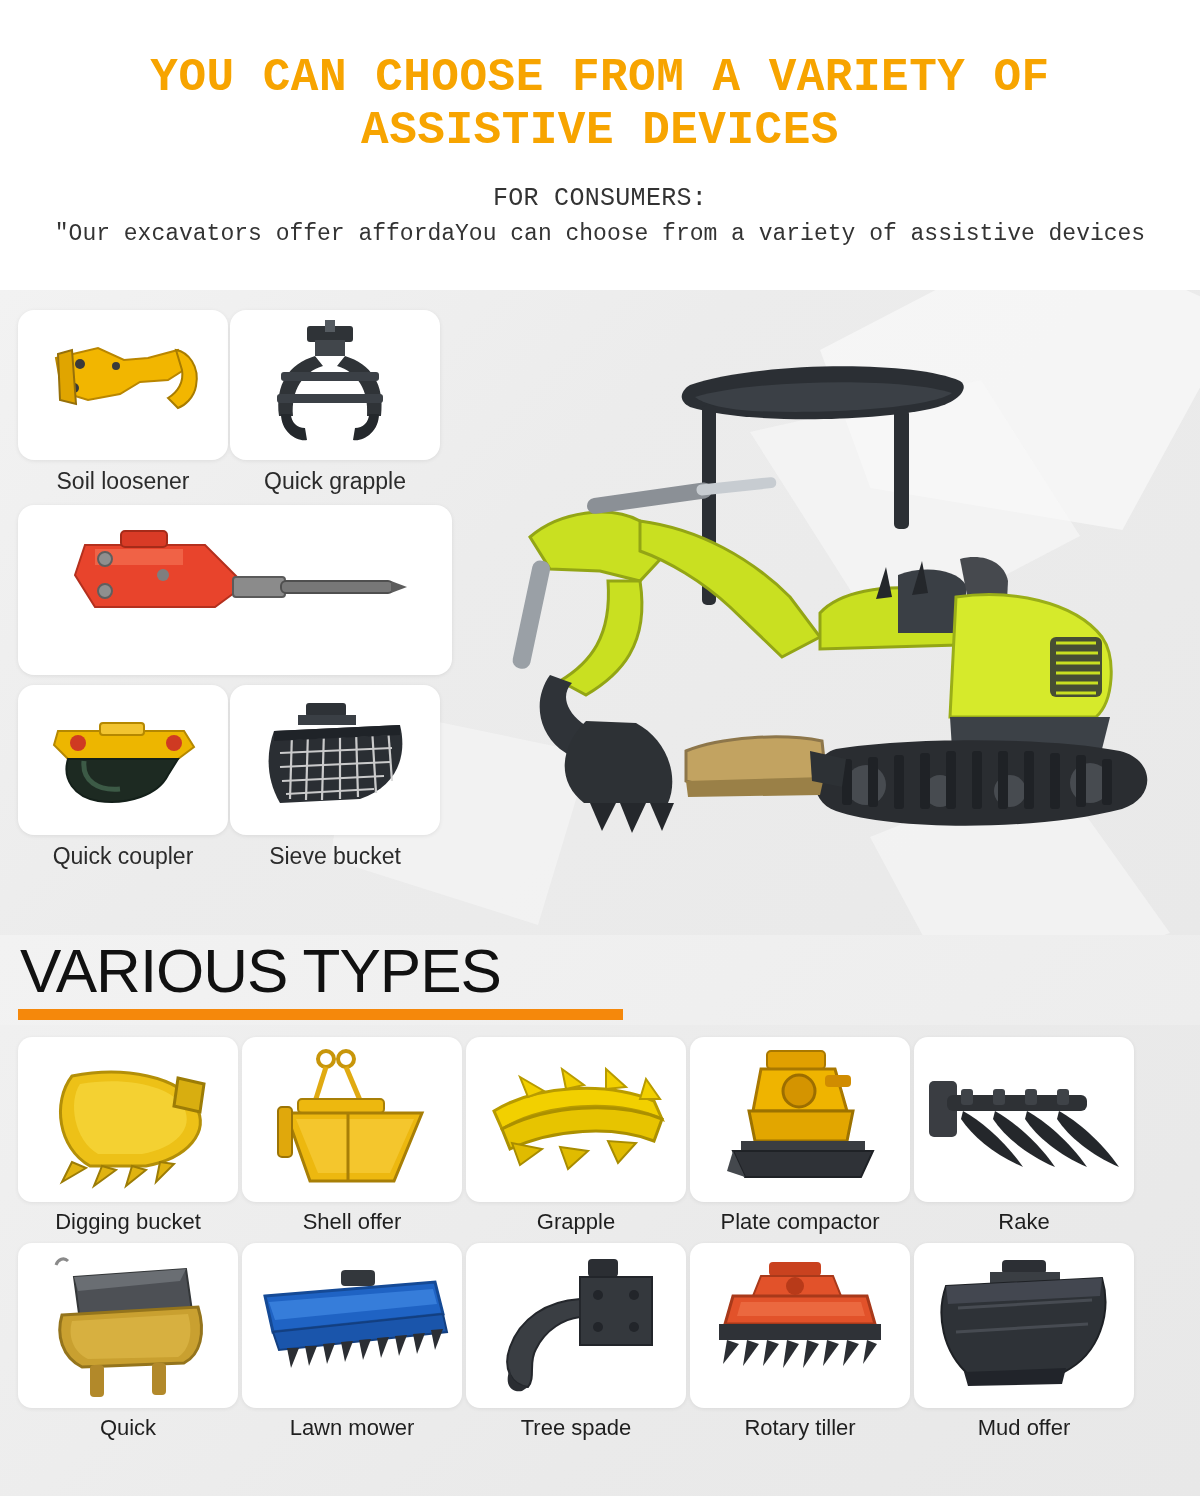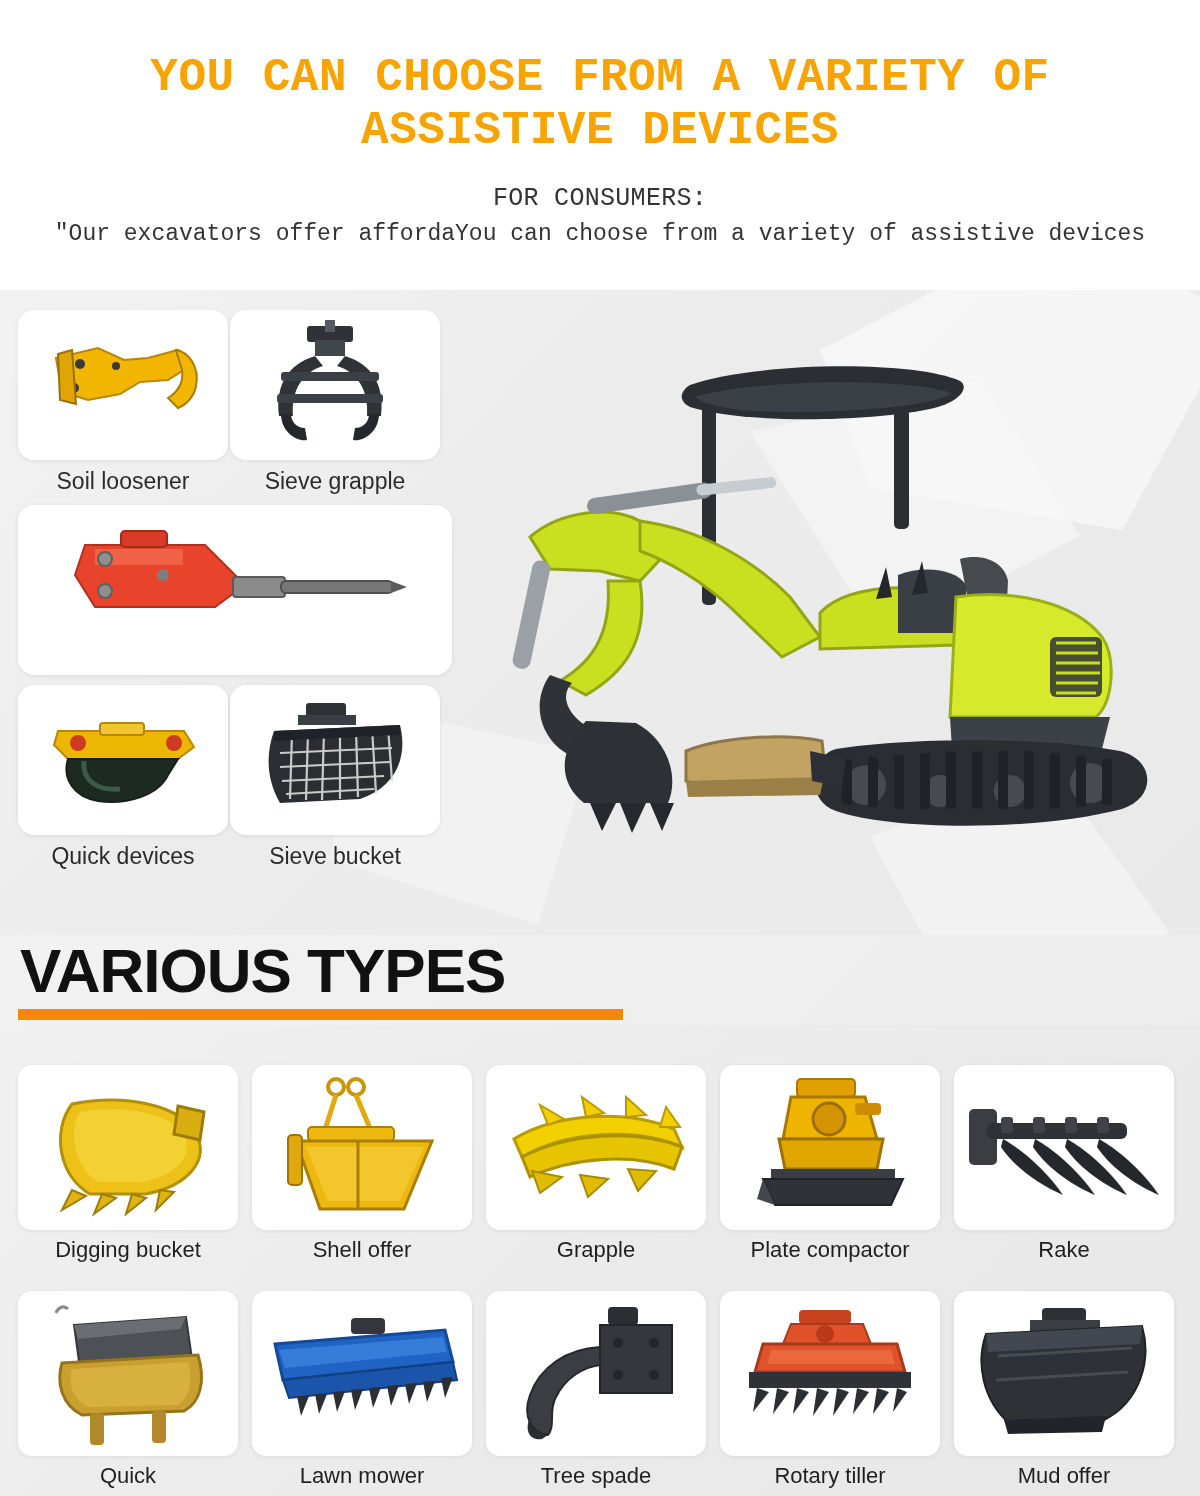--- a/index.html
+++ b/index.html
@@ -114,21 +114,21 @@
   .types-title-wrap {
     position: relative;
     height: 90px;
     background: linear-gradient(135deg, #f2f2f2 0%, #ededed 100%);
     padding-left: 20px;
     box-sizing: border-box;
     overflow: hidden;
   }
   .types-title {
     font-size: 62px;
-    font-weight: bold;
+    font-weight: normal;
     color: #111111;
     letter-spacing: -1px;
     line-height: 72px;
     display: inline-block;
     position: relative;
     z-index: 2;
   }
   .types-underline {
     position: absolute;
     left: 18px;
@@ -144,23 +144,22 @@
     position: relative;
     width: 1200px;
     height: 471px;
     background: linear-gradient(135deg, #f0f0f0 0%, #eaeaea 60%, #e8e8e8 100%);
     overflow: hidden;
     padding: 12px 18px 0 18px;
     box-sizing: border-box;
   }
   .grid-row {
     display: flex;
-    gap: 14px;
+    gap: 4px;
     margin-bottom: 8px;
-    margin-top: 28px;
   }
   .grid-cell {
     width: 220px;
     text-align: center;
   }
   .grid-card {
     background: #ffffff;
     border-radius: 14px;
     box-shadow: 0 1px 4px rgba(0,0,0,0.07);
     height: 165px;
@@ -215,21 +214,21 @@
             <rect x="70" y="20" width="30" height="16" fill="#41464b"></rect>
             <path d="M70 36 C44 44 30 64 34 96 L48 96 C46 70 58 52 78 46 Z" fill="#2f3337"></path>
             <path d="M100 36 C126 44 140 64 136 96 L122 96 C124 70 112 52 92 46 Z" fill="#2f3337"></path>
             <rect x="36" y="52" width="98" height="9" rx="3" fill="#3b4046"></rect>
             <rect x="32" y="74" width="106" height="9" rx="3" fill="#3b4046"></rect>
             <path d="M36 94 C36 112 52 122 62 120 L60 108 C52 108 46 102 46 94 Z" fill="#24282c"></path>
             <path d="M134 94 C134 112 118 122 108 120 L110 108 C118 108 124 102 124 94 Z" fill="#24282c"></path>
             <rect x="80" y="0" width="10" height="12" fill="#555b61"></rect>
           </svg>
         </div>
-        <div class="acc-label">Sieve grapple</div>
+        <div class="acc-label">Quick grapple</div>
       </div>
     </div>
 
     <div class="acc-row">
       <div class="acc-cell wide">
         <div class="card tall">
           <svg width="400" height="150" viewBox="0 0 400 150">
             <path d="M50 30 L170 30 L210 70 L180 92 L60 92 L40 60 Z" fill="#e8442c" stroke="#b4301e" stroke-width="2"></path>
             <path d="M60 34 L148 34 L148 50 L60 50 Z" fill="#f16a4e" opacity="0.8"></path>
             <rect x="86" y="16" width="46" height="16" rx="4" fill="#d93b26" stroke="#a52b19" stroke-width="2"></rect>
@@ -249,21 +248,21 @@
         <div class="card">
           <svg width="190" height="130" viewBox="0 0 190 130">
             <path d="M30 36 L156 36 L166 52 L150 64 L40 64 L26 50 Z" fill="#edb600" stroke="#b58800" stroke-width="2"></path>
             <path d="M40 64 C34 84 46 102 70 106 C100 110 130 100 140 80 L150 64 Z" fill="#1d2a22" stroke="#14201a" stroke-width="2"></path>
             <path d="M56 66 C54 86 70 96 92 94" stroke="#3c5a46" stroke-width="5" fill="none"></path>
             <circle cx="50" cy="48" r="8" fill="#cf3a22"></circle>
             <circle cx="146" cy="48" r="8" fill="#cf3a22"></circle>
             <rect x="72" y="28" width="44" height="12" rx="3" fill="#f2c430" stroke="#b58800" stroke-width="2"></rect>
           </svg>
         </div>
-        <div class="acc-label">Quick devices</div>
+        <div class="acc-label">Quick coupler</div>
       </div>
 
       <div class="acc-cell">
         <div class="card">
           <svg width="190" height="130" viewBox="0 0 190 130">
             <rect x="66" y="8" width="40" height="14" rx="3" fill="#2e3237"></rect>
             <rect x="58" y="20" width="58" height="10" fill="#3a3f45"></rect>
             <path d="M34 36 L160 30 C168 62 156 92 120 104 L40 108 C26 84 26 58 34 36 Z" fill="#2a2e33"></path>
             <g stroke="#d8d8d8" stroke-width="2.2" opacity="0.92">
               <path d="M42 44 L150 39"></path>

